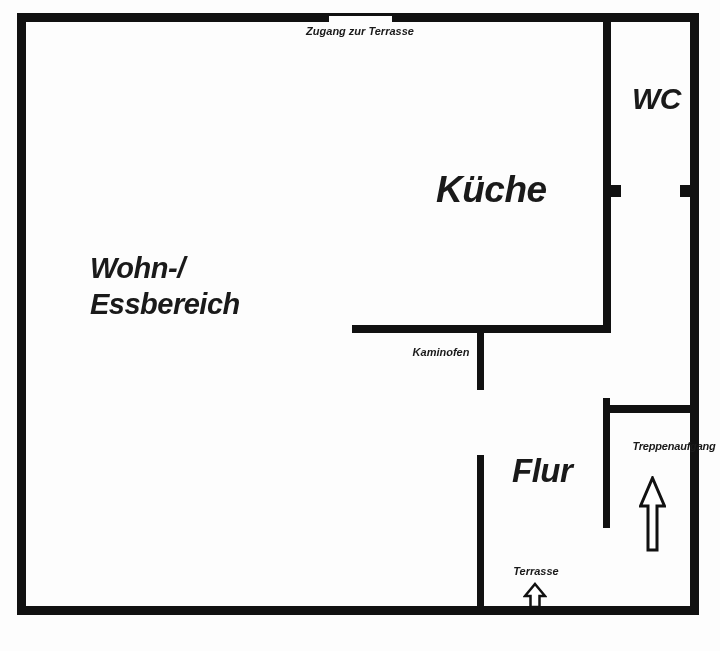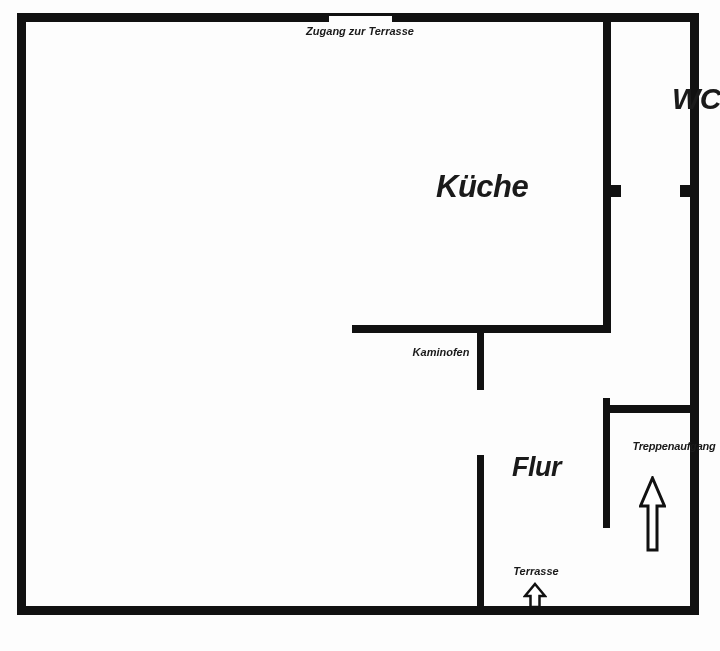--- a/index.html
+++ b/index.html
@@ -40,30 +40,29 @@
   .centered{
     transform:translateX(-50%);
   }
   .room-living{
     left:90px; top:250px;
     font-size:29px;
     line-height:36px;
   }
   .room-kitchen{
     left:436px; top:170px;
-    font-size:31px;
+    font-size:37px;
   }
   .room-wc{
     left:632px; top:82px;
     font-size:30px;
-    margin-left:40px;
   }
   .room-hall{
     left:512px; top:453px;
-    font-size:27px;
+    font-size:33px;
   }
   .ann-terrace{ left:360px; top:25px; font-size:11px;}
   .ann-stove{ left:441px; top:346px; font-size:11px;text-align:right;}
   .ann-stairs{ left:651px; top:440px; font-size:10px; letter-spacing:-0.2px;padding-left:46px;}
   .ann-entrance{ left:536px; top:565px; font-size:12px;}
   .arrow{
     position:absolute;
   }
   .arrow-stairs{ left:639px; top:476px; }
   .arrow-entrance{ left:523px; top:582px; }
@@ -83,20 +82,22 @@
   <div class="wall" style="left:603px; top:22px; width:8px; height:311px;"></div>
   <div class="wall" style="left:611px; top:185px; width:10px; height:12px;"></div>
   <div class="wall" style="left:680px; top:185px; width:10px; height:12px;"></div>
   <div class="wall" style="left:352px; top:325px; width:259px; height:8px;"></div>
   <div class="wall" style="left:477px; top:333px; width:7px; height:57px;"></div>
   <div class="wall" style="left:477px; top:455px; width:7px; height:151px;"></div>
   <div class="wall" style="left:603px; top:398px; width:7px; height:130px;"></div>
   <div class="wall" style="left:603px; top:405px; width:96px; height:8px;"></div>
 
   <div class="label big room-living">
+    <div>Wohn-/</div>
+    <div>Essbereich</div>
   </div>
   <div class="label big room-kitchen">Küche</div>
   <div class="label big room-wc">WC</div>
   <div class="label big room-hall">Flur</div>
 
   <div class="label small centered ann-terrace">Zugang zur Terrasse</div>
   <div class="label small centered ann-stove">Kaminofen</div>
   <div class="label small centered ann-stairs">Treppenaufgang</div>
   <div class="label small centered ann-entrance">Terrasse</div>
 

